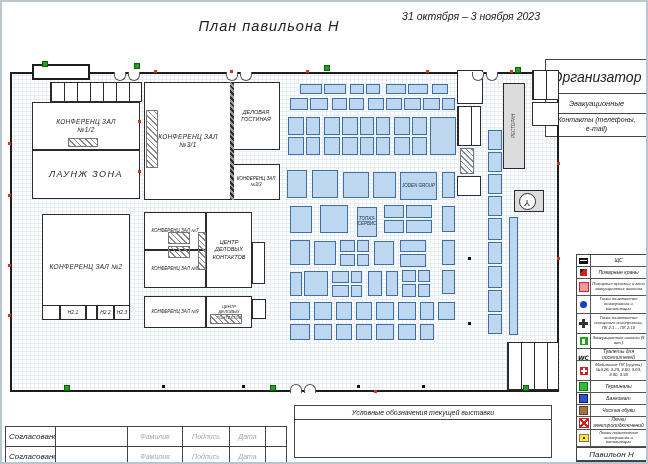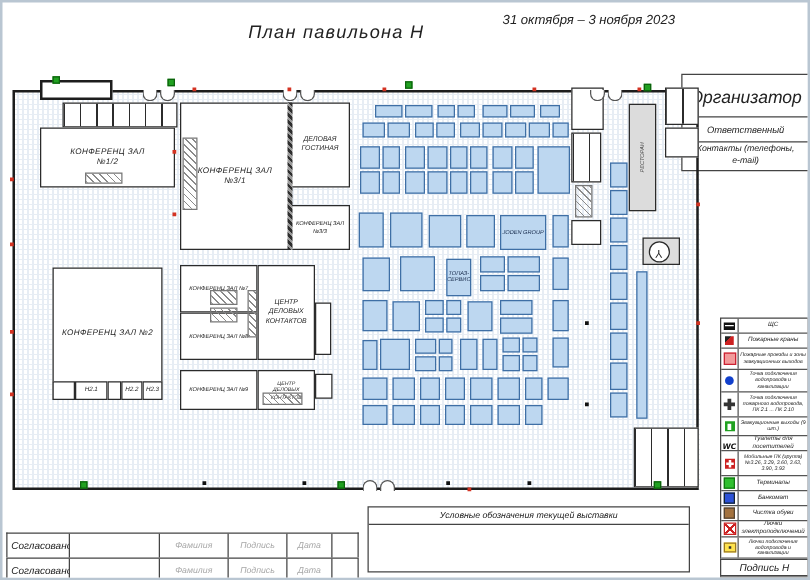--- a/index.html
+++ b/index.html
@@ -99,20 +99,21 @@
 <div id="sheet">
 
   <div id="plan" class="abs">
     <div id="gridzone" class="abs"></div>
   <div class="room outer" style="left: 8px; top: 70px; width: 549px; height: 320px;"></div>
       <div class="room outer2" style="left: 30px; top: 62px; width: 58px; height: 16px;"></div>
       <div class="room cellsH" style="left: 48px; top: 80px; width: 92px; height: 20px;"></div>
       <div class="room lg" style="left: 30px; top: 100px; width: 108px; height: 48px;"><span>КОНФЕРЕНЦ ЗАЛ
 №1/2</span></div>
       <div class="room hatch" style="left: 66px; top: 136px; width: 30px; height: 9px;"></div>
+      <div class="room xl" style="left: 30px; top: 148px; width: 108px; height: 49px;"><span>ЛАУНЖ ЗОНА</span></div>
       <div class="room lg" style="left: 40px; top: 212px; width: 88px; height: 106px;"><span>КОНФЕРЕНЦ ЗАЛ №2</span></div>
       <div class="room " style="left: 40px; top: 303px; width: 18px; height: 15px;"></div>
       <div class="room sm" style="left: 58px; top: 303px; width: 26px; height: 15px;"><span>Н2.1</span></div>
       <div class="room " style="left: 84px; top: 303px; width: 11px; height: 15px;"></div>
       <div class="room sm" style="left: 95px; top: 303px; width: 17px; height: 15px;"><span>Н2.2</span></div>
       <div class="room sm" style="left: 112px; top: 303px; width: 16px; height: 15px;"><span>Н2.3</span></div>
       <div class="room lg" style="left: 142px; top: 80px; width: 88px; height: 118px;"><span>КОНФЕРЕНЦ ЗАЛ
 №3/1</span></div>
       <div class="room hatch" style="left: 144px; top: 108px; width: 12px; height: 58px;"></div>
       <div class="room wallT" style="left: 228px; top: 80px; width: 4px; height: 118px;"></div>
@@ -275,21 +276,21 @@
     </div>
 
   <div id="plan-title" class="abs">План павильона Н</div>
   <div id="event-block" class="abs">
     <div id="event-dates">31 октября – 3 ноября 2023</div>
   </div>
 
 
   <div id="org-table" class="abs">
     <div class="orow o1">Организатор</div>
-    <div class="orow o2">Ответственный</div>
+    <div class="orow o2">Эвакуационные</div>
     <div class="orow o3" style="white-space:pre-line;">Контакты (телефоны,
 e-mail)</div>
   </div>
 
   <div id="legend" class="abs">
       <div class="lrow" style="height: 11px;">
         <div class="licon">
           <div class="ic i-panel"></div>
         </div>
         <div class="llabel">ЩС</div>
@@ -366,21 +367,21 @@
         </div>
         <div class="llabel tiny">Лючки подключения водопровода и канализации</div>
       </div>
       <div class="lrow" style="height: 14px;">
         <div class="licon">
           <div class="ic i-air"></div>
         </div>
         <div class="llabel tiny">Точки подключения сжатого воздуха</div>
       </div>
     </div>
-  <div id="pavilion-box" class="abs">Подпись Н</div>
+  <div id="pavilion-box" class="abs">Павильон Н</div>
 
   <div id="expo-box" class="abs">
     <div class="ehead">Условные обозначения текущей выставки</div>
   </div>
 
   <div id="approval" class="abs">
       <div class="arow">
         <div class="acell label">Согласовано</div>
         <div class="acell blank"></div>
         <div class="acell surname">Фамилия</div>

